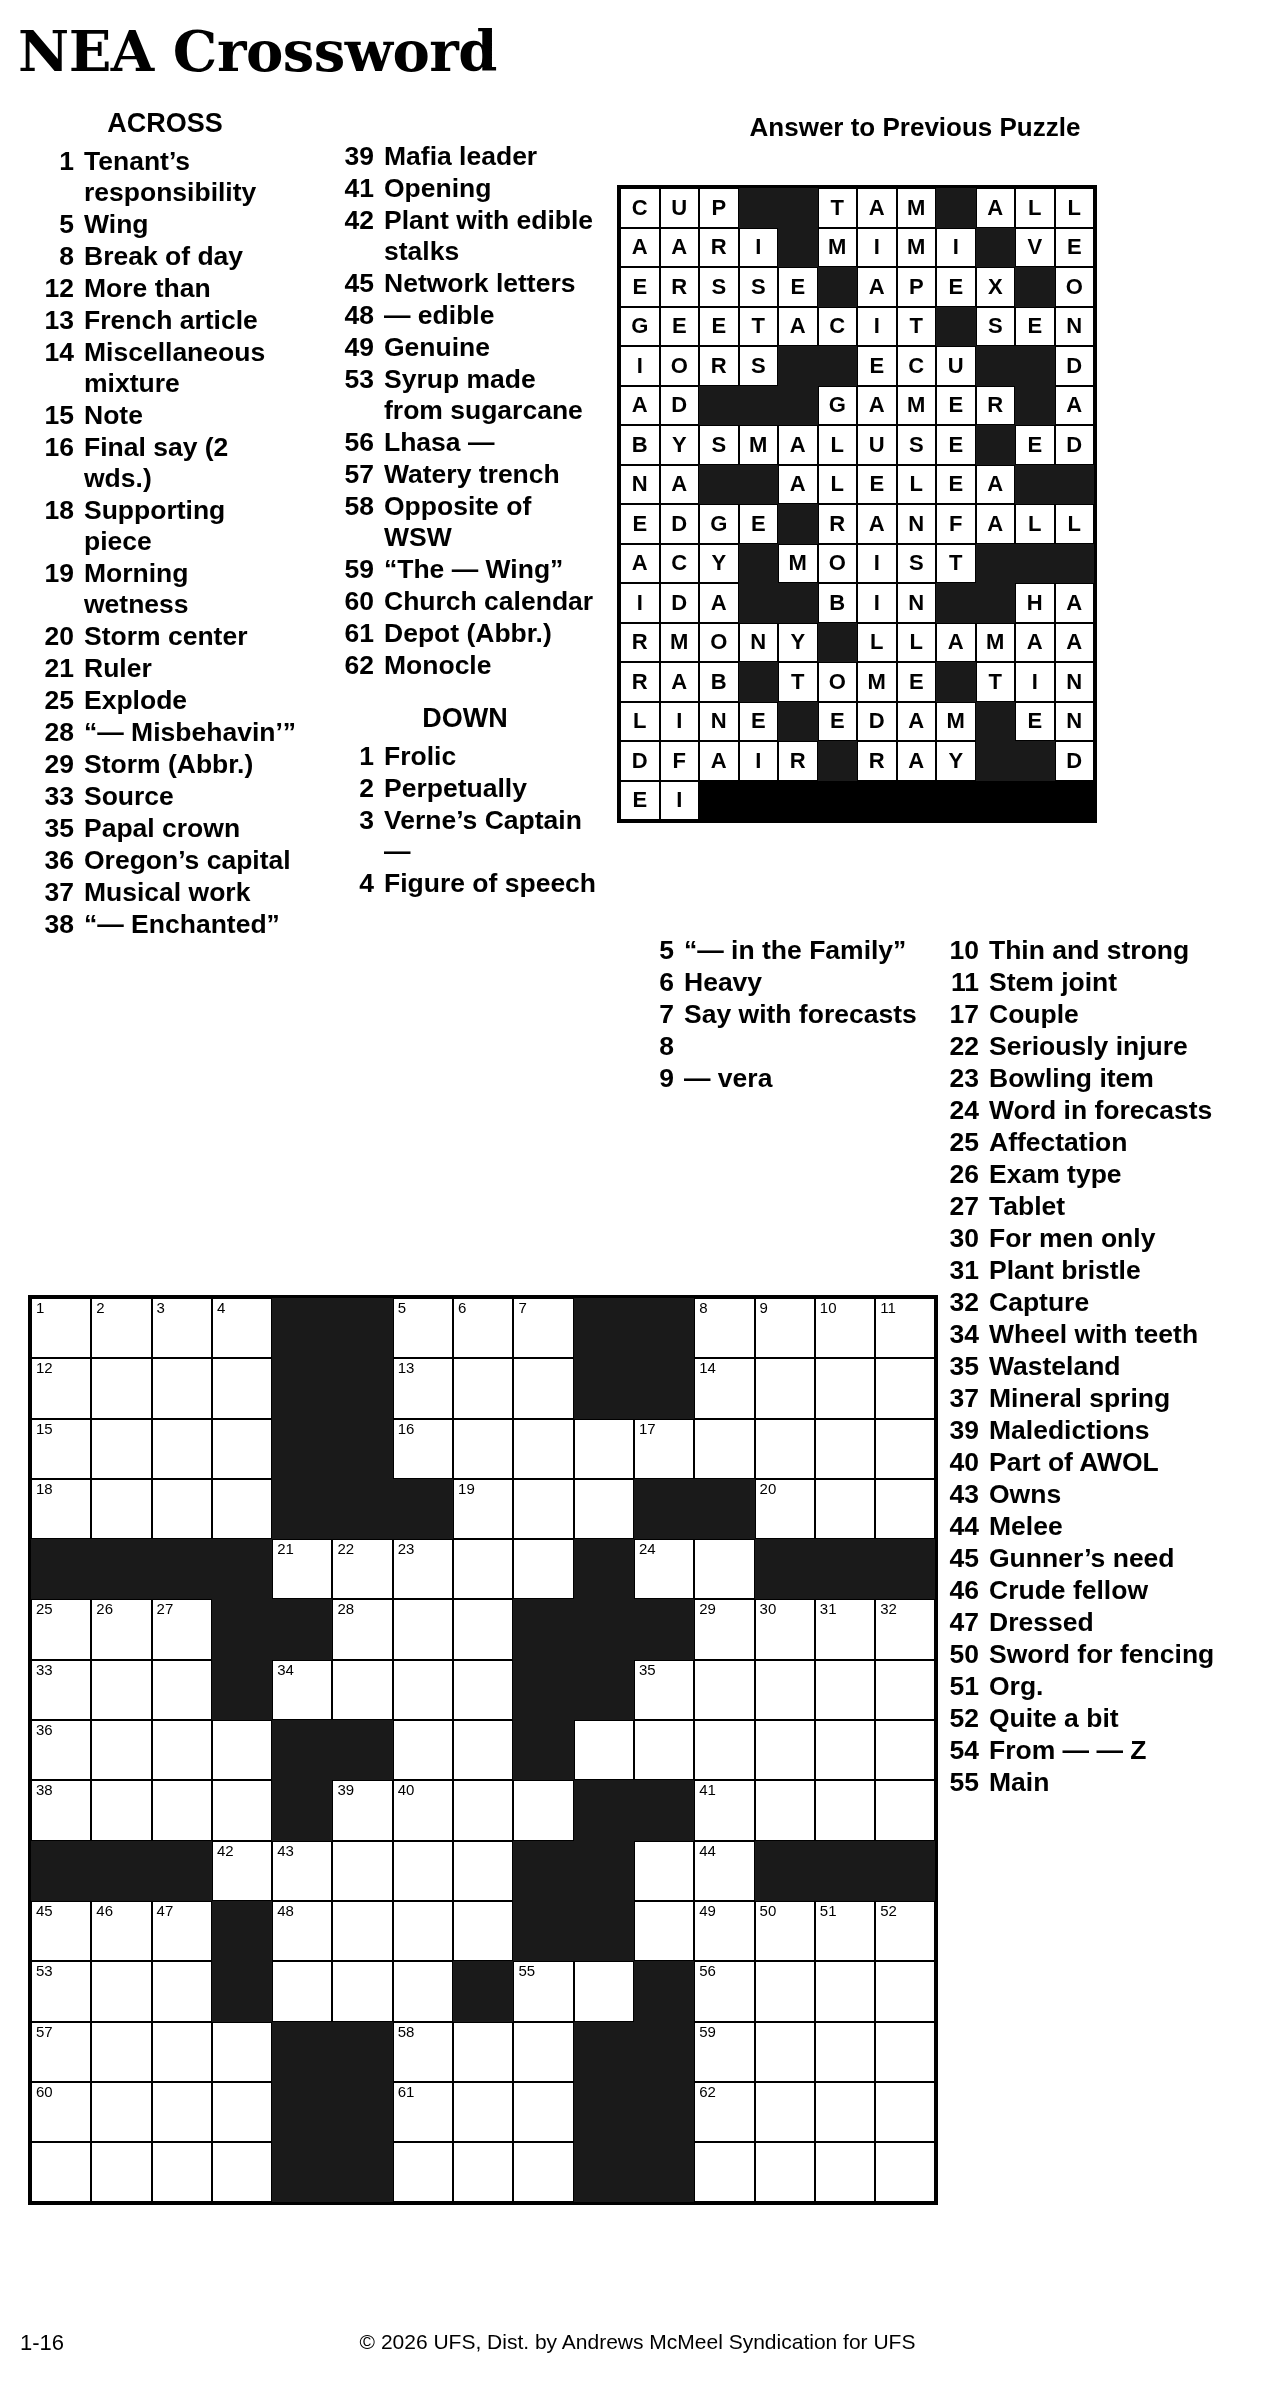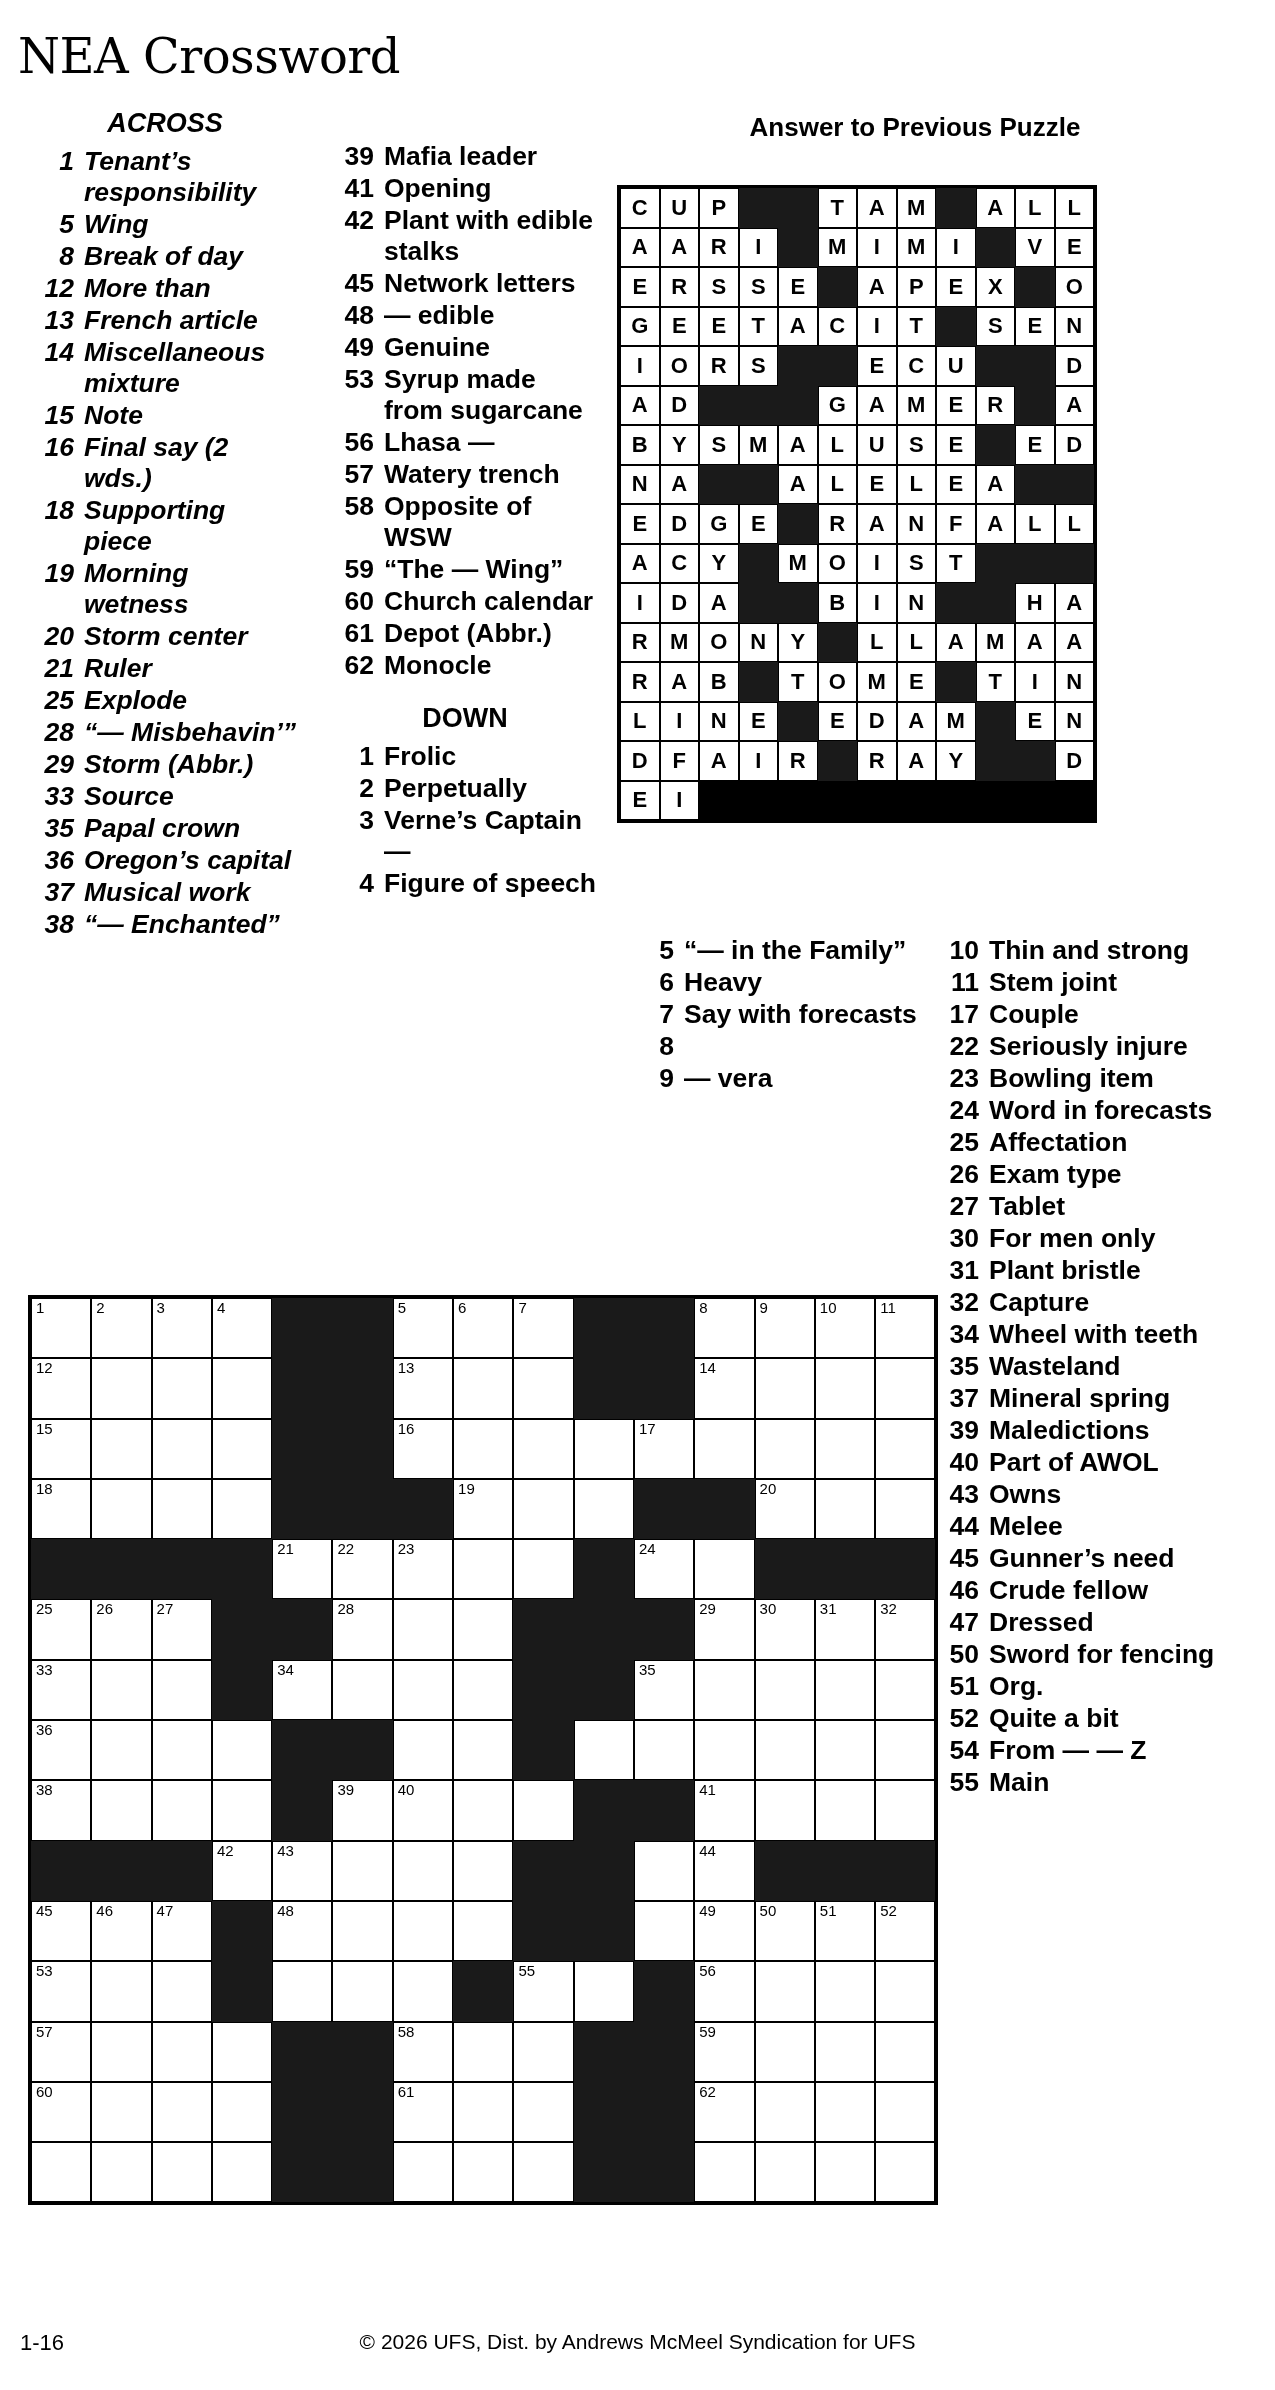--- a/index.html
+++ b/index.html
@@ -6,28 +6,28 @@
   body{
     width:1275px;height:2390px;background:#ffffff;
     font-family:"Liberation Sans", sans-serif;
     color:#000;
     position:relative;
     overflow:hidden;
   }
   .page{position:relative;width:1275px;height:2390px;padding:0;box-sizing:border-box;}
 
   .title{
-    position:absolute;left:18px;top:28px;
+    position:absolute;left:18px;top:18px;
     font-family:"DejaVu Serif", serif;
-    font-weight:normal;font-size:48px;letter-spacing:-0.5px;
+    font-weight:bold;font-size:56px;letter-spacing:-0.5px;
   }
 
   
   .clue-col{position:absolute;font-size:26.5px;font-weight:bold;line-height:1.17;}
-  .col1{left:30px;top:108px;width:270px;font-style:italic;}
+  .col1{left:30px;top:108px;width:270px;}
   .col2{left:330px;top:108px;width:270px;}
   .col-right{left:935px;top:935px;width:310px;}
   .col-down-a{left:630px;top:935px;width:290px;}
 
   .sec-head{font-weight:bold;font-size:27px;text-align:center;margin:0 0 6px 0;}
   .clue{display:flex;margin-bottom:1px;}
   .clue .num{width:44px;text-align:right;padding-right:10px;flex:0 0 44px;}
   .clue .txt{flex:1;}
 
   

